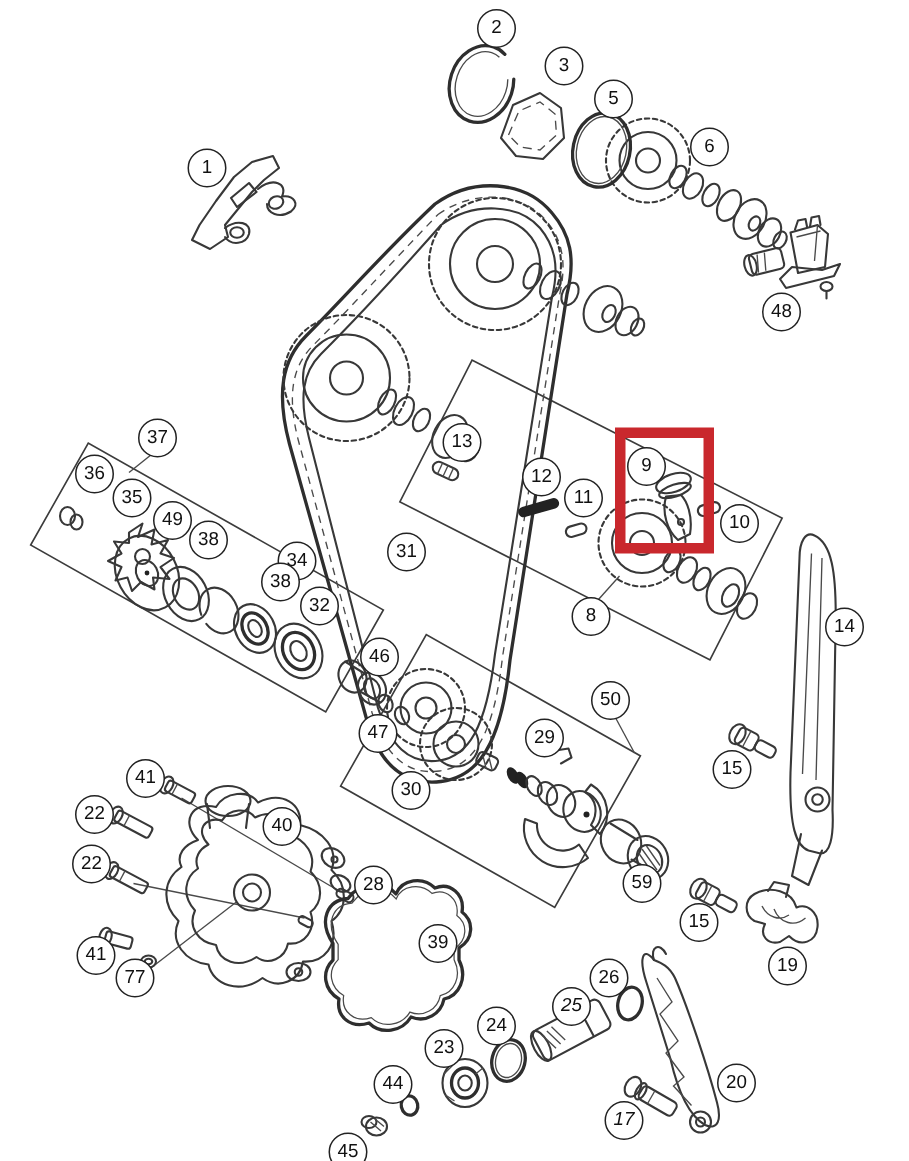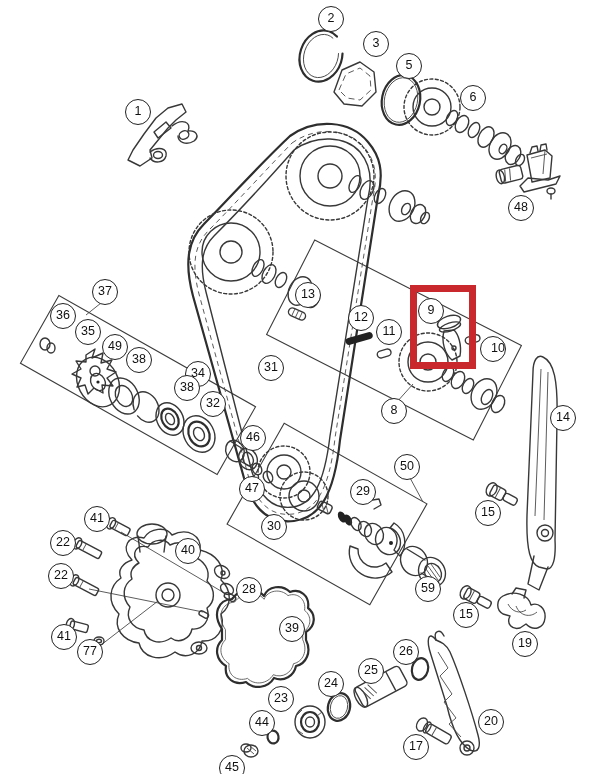--- a/index.html
+++ b/index.html
@@ -340,21 +340,21 @@
       <div class="callout" style="left: 125px; top: 99px;">1</div>
       <div class="callout" style="left: 318px; top: 6px;">2</div>
       <div class="callout" style="left: 363px; top: 31px;">3</div>
       <div class="callout" style="left: 396px; top: 53px;">5</div>
       <div class="callout" style="left: 460px; top: 85px;">6</div>
       <div class="callout" style="left: 508px; top: 195px;">48</div>
       <div class="callout" style="left: 295px; top: 282px;">13</div>
       <div class="callout" style="left: 348px; top: 305px;">12</div>
       <div class="callout" style="left: 376px; top: 319px;">11</div>
       <div class="callout" style="left: 418px; top: 298px;">9</div>
-      <div class="callout" style="left: 480px; top: 336px; text-align: right;">10</div>
+      <div class="callout" style="left: 480px; top: 336px;">10</div>
       <div class="callout" style="left: 381px; top: 398px;">8</div>
       <div class="callout" style="left: 238px; top: 355px; margin-left: 20px;">31</div>
       <div class="callout" style="left: 92px; top: 279px;">37</div>
       <div class="callout" style="left: 50px; top: 303px;">36</div>
       <div class="callout" style="left: 75px; top: 319px;">35</div>
       <div class="callout" style="left: 102px; top: 334px;">49</div>
       <div class="callout" style="left: 126px; top: 347px;">38</div>
       <div class="callout" style="left: 150px; top: 361px; margin-left: 35px;">34</div>
       <div class="callout" style="left: 174px; top: 375px;">38</div>
       <div class="callout" style="left: 200px; top: 391px;">32</div>
@@ -369,22 +369,22 @@
       <div class="callout" style="left: 394px; top: 454px;">50</div>
       <div class="callout" style="left: 415px; top: 576px;">59</div>
       <div class="callout" style="left: 236px; top: 577px;">28</div>
       <div class="callout" style="left: 84px; top: 506px;">41</div>
       <div class="callout" style="left: 50px; top: 530px;">22</div>
       <div class="callout" style="left: 48px; top: 563px;">22</div>
       <div class="callout" style="left: 51px; top: 624px;">41</div>
       <div class="callout" style="left: 77px; top: 639px;">77</div>
       <div class="callout" style="left: 175px; top: 538px;">40</div>
       <div class="callout" style="left: 279px; top: 616px;">39</div>
-      <div class="callout" style="left: 268px; top: 686px;">23</div>
+      <div class="callout" style="left: 283px; top: 686px;">23</div>
       <div class="callout" style="left: 318px; top: 671px;">24</div>
-      <div class="callout" style="left: 358px; top: 658px;">25</div>
+      <div class="callout" style="left: 368px; top: 658px; font-style: italic;">25</div>
       <div class="callout" style="left: 393px; top: 639px;">26</div>
       <div class="callout" style="left: 249px; top: 710px;">44</div>
       <div class="callout" style="left: 219px; top: 723px; margin-top: 32px;">45</div>
-      <div class="callout" style="left: 403px; top: 734px;">17</div>
+      <div class="callout" style="left: 403px; top: 734px; font-style: italic;">17</div>
       <div class="callout" style="left: 478px; top: 709px;">20</div>
     </div>
 </div>
 
 </body></html>

